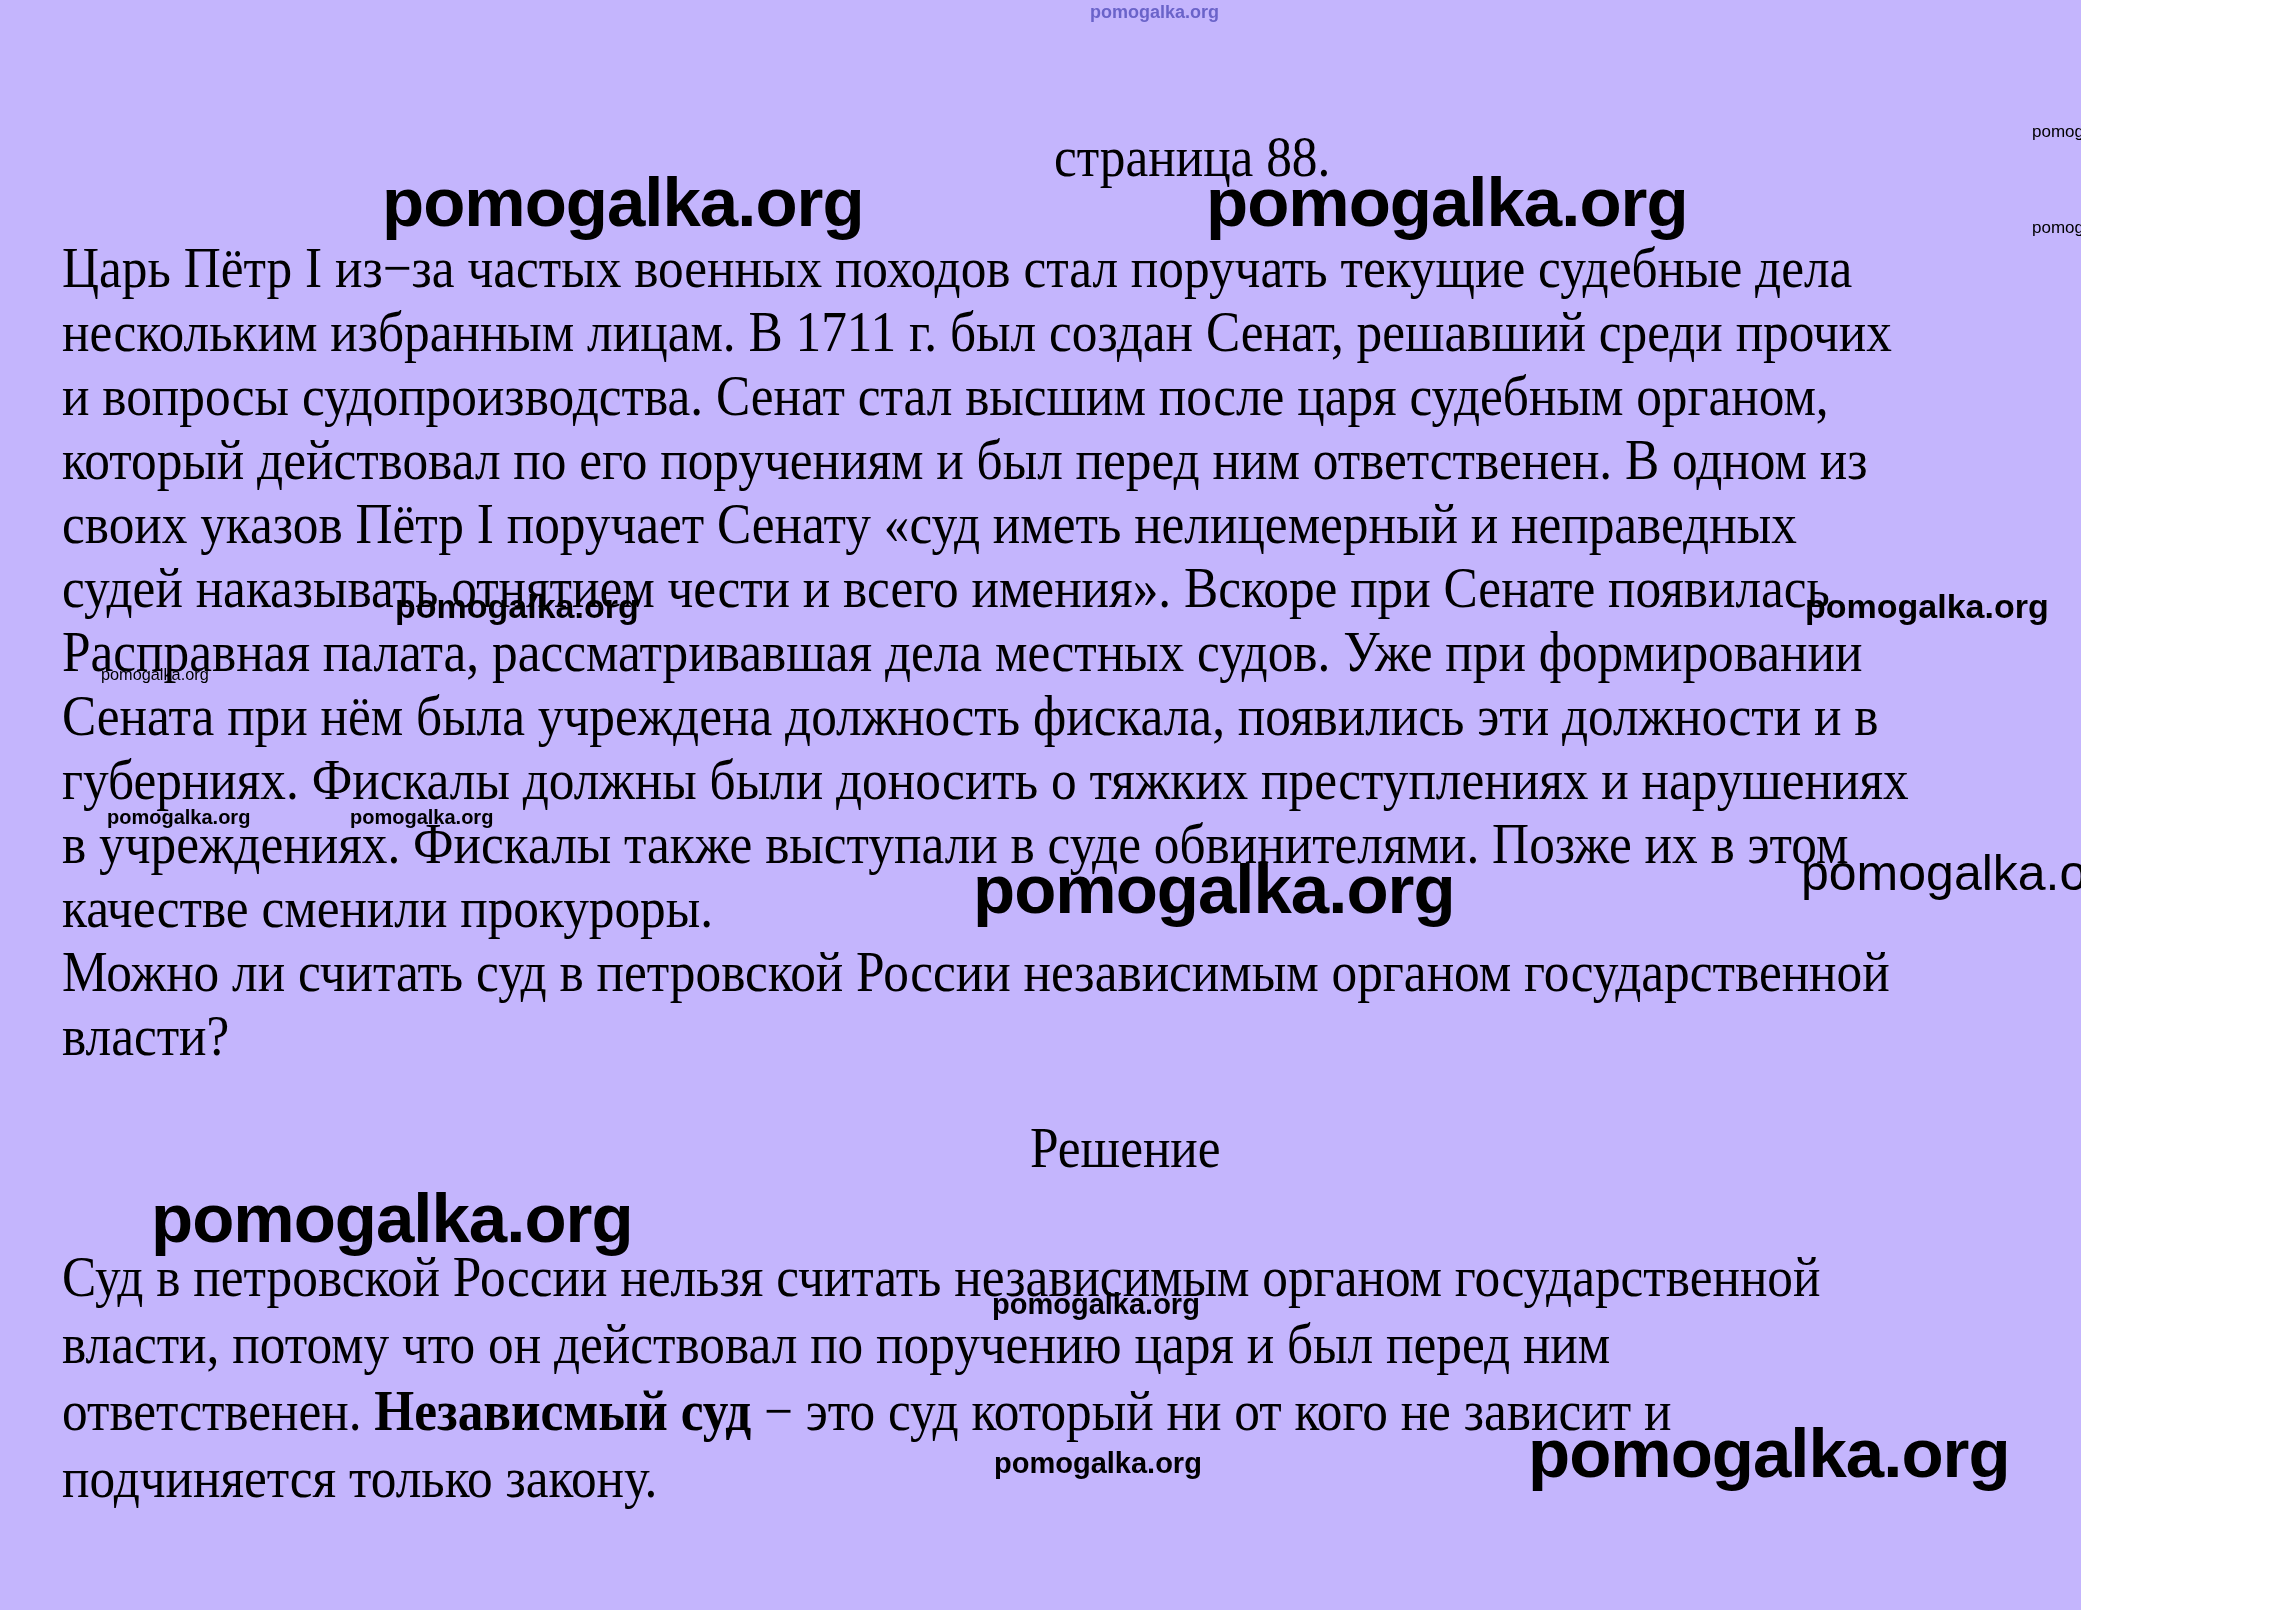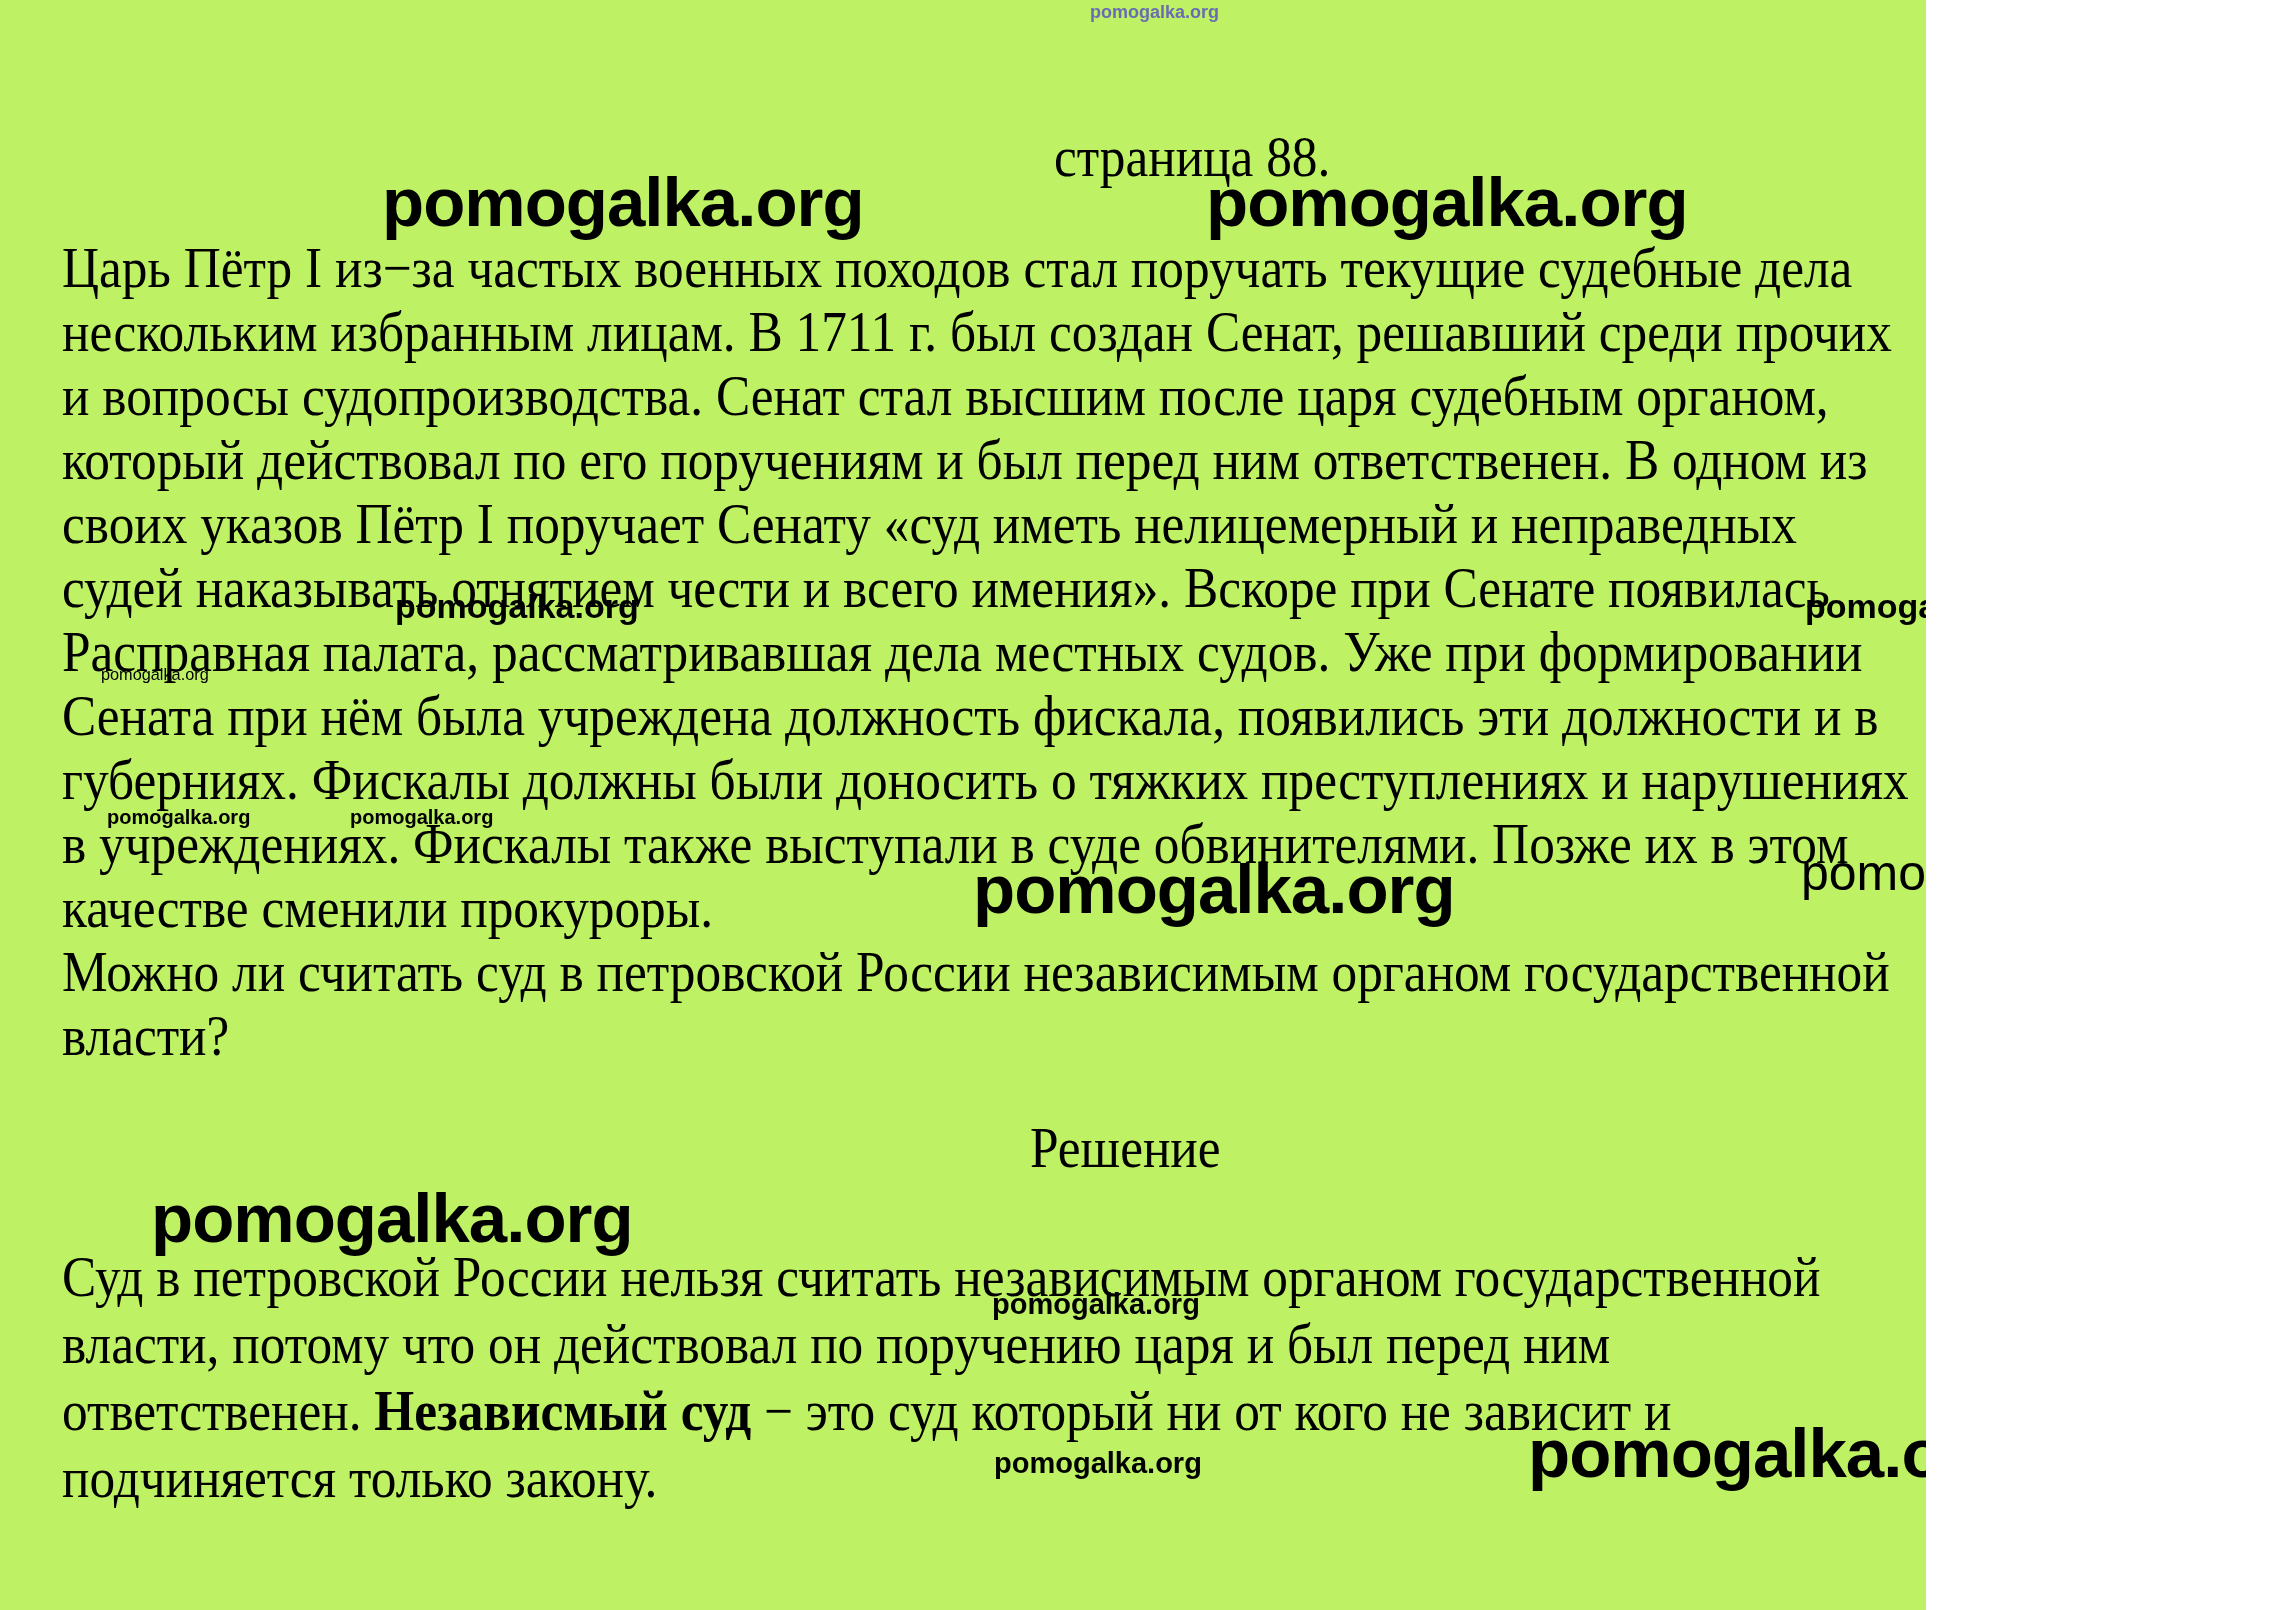--- a/index.html
+++ b/index.html
@@ -1,20 +1,20 @@
 <!DOCTYPE html>
 <html><head>
 <meta charset="utf-8">
 <style>
   html, body { margin: 0; padding: 0; background: #ffffff; }
   .page {
     position: relative;
-    width: 1926px;
+    width: 2081px;
     height: 1611px;
-    background: #bef264;
+    background: #c4b5fd;
     overflow: hidden;
     font-family: "Liberation Serif", serif;
     color: #000000;
   }
   
   .doc-text {
     position: absolute;
     font-family: "Liberation Serif", serif;
     font-size: 57px;
     line-height: 64px;

